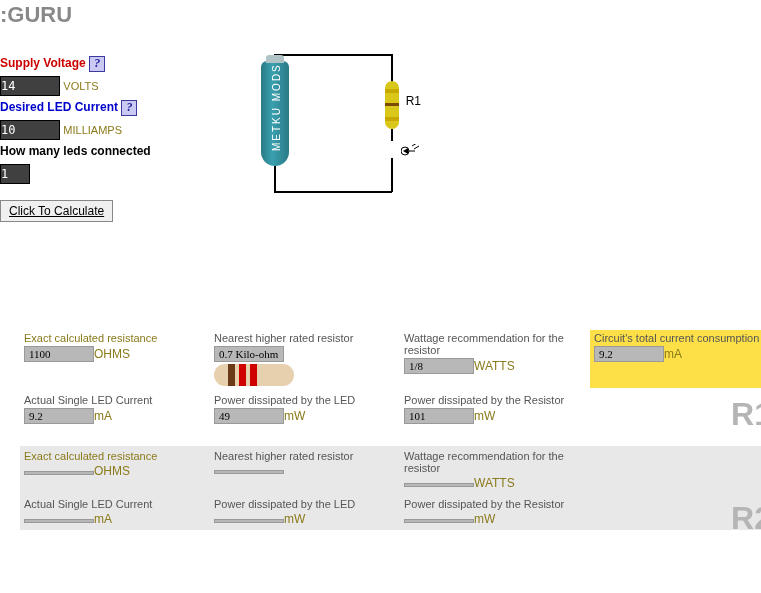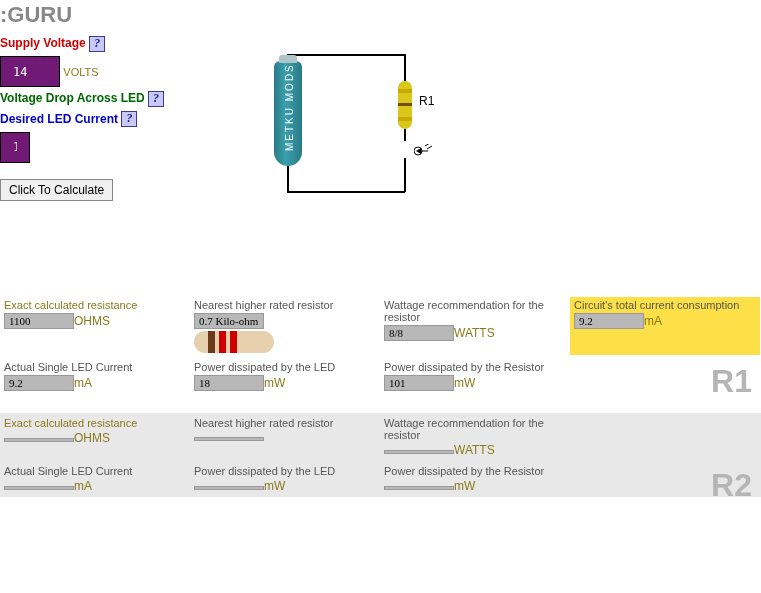--- a/index.html
+++ b/index.html
@@ -23,21 +23,21 @@
   }
   .inputs {
     padding-left: 0;
   }
   .field-label {
     font-weight: bold;
     font-size: 12px;
     display: inline-block;
     margin-bottom: 2px;
   }
-  .red { color: #c00; }
+  .red { color: #c00; margin-top: 20px; }
   .green { color: #060; }
   .blue { color: #00c; }
   .black { color: #000; }
   .help-icon {
     display: inline-block;
     width: 14px;
     height: 14px;
     border: 1px solid #3a3a9e;
     background: #c9c9f3;
     color: #1e1e9e;
@@ -45,42 +45,43 @@
     font-style: italic;
     font-weight: bold;
     font-size: 12px;
     text-align: center;
     line-height: 12px;
     vertical-align: middle;
     cursor: pointer;
   }
   .num-input {
     width: 60px;
-    height: 31px;
-    background: #701a75;
+    height: 20px;
+    background: #404040;
     color: #fff;
     border: 1px solid #000;
     font-family: Verdana, monospace;
     font-size: 12px;
-    padding: 0 12px;
+    padding: 0 0;
     box-sizing: border-box;
   }
   .unit {
     color: #8a7a1a;
     font-size: 11px;
   }
   .field-row { margin-bottom: 4px; }
   .calc-btn {
     background: #f0f0f0;
     border: 1px solid #888;
     padding: 3px 8px;
     font-family: inherit;
     font-size: 12px;
     cursor: pointer;
     margin-top: 12px;
+    text-decoration: underline;
   }
   
   .circuit {
     width: 230px;
     height: 175px;
     position: relative;
   }
   .wire { position: absolute; background: #000; }
   .battery {
     position: absolute;
@@ -114,21 +115,21 @@
   .resistor::before { top:8px; }
   .resistor::after { bottom:8px; }
   .res-band { position:absolute; left:0; width:14px; height:3px; background:#7a4a00; top:22px;}
   .r-label { position:absolute; left:175px; top:58px; font-size:12px; }
   .led {
     position:absolute; left:170px; top:108px;
     width:14px; height:14px;
   }
   .led svg { display:block; }
   
-  .results { margin-top: 84px; }
+  .results { margin-top: 106px; padding-left: 20px; }
   .result-row {
     display:grid;
     grid-template-columns: 190px 190px 190px 190px;
     padding: 2px 0;
   }
   .r1-row { background:#fff; }
   .r1-hl { background:#fde047; }
   .r2-row { background:#e8e8e8; }
   .cell { padding:2px 4px; font-size:11px; position:relative;}
   .cell-label { color: #8a7a1a; display:block; margin-bottom:2px;}
@@ -164,30 +165,33 @@
   <div class="inputs">
     <div class="field-row">
       <span class="field-label red">Supply Voltage</span>
       <span class="help-icon">?</span>
     </div>
     <div class="field-row">
       <input class="num-input" value="14" style="">
       <span class="unit">VOLTS</span>
     </div>
 
-    <div class="field-row">
-      <span class="field-label green">Voltage Drop Across LED</span>
-      <span class="help-icon">?</span>
-    </div>
 
     <div class="field-row">
       <span class="field-label blue">Desired LED Current</span>
       <span class="help-icon">?</span>
     </div>
-
+    <div class="field-row">
+      <input class="num-input" value="10" style="">
+      <span class="unit">MILLIAMPS</span>
+    </div>
+
+    <div class="field-row">
+      <span class="field-label black">How many leds connected</span>
+    </div>
     <div class="field-row">
       <input class="num-input" style="width: 30px;" value="1">
     </div>
 
     <button class="calc-btn">Click To Calculate</button>
   </div>
 
   <div class="circuit">
 
     <div class="wire" style="left:43px; top:18px; width:118px; height:2px;"></div>
@@ -226,36 +230,36 @@
       <span class="cell-label dark">Nearest higher rated resistor</span>
       <span class="val-box">0.7 Kilo-ohm</span>
       <div class="bands">
         <div class="band" style="left:14px; background:#6b3a19;"></div>
         <div class="band" style="left:25px; background:#d10000;"></div>
         <div class="band" style="left:36px; background:#d10000;"></div>
       </div>
     </div>
     <div class="cell">
       <span class="cell-label dark">Wattage recommendation for the resistor</span>
-      <span class="val-box">8/8</span><span class="val-unit">WATTS</span>
+      <span class="val-box">1/8</span><span class="val-unit">WATTS</span>
     </div>
     <div class="cell r1-hl">
       <span class="cell-label dark">Circuit's total current consumption</span>
       <span class="val-box">9.2</span><span class="val-unit">mA</span>
     </div>
   </div>
 
   <div class="result-row r1-row" style="position:relative;">
     <div class="cell">
       <span class="cell-label dark">Actual Single LED Current</span>
       <span class="val-box">9.2</span><span class="val-unit">mA</span>
     </div>
     <div class="cell">
       <span class="cell-label dark">Power dissipated by the LED</span>
-      <span class="val-box">18</span><span class="val-unit">mW</span>
+      <span class="val-box">49</span><span class="val-unit">mW</span>
     </div>
     <div class="cell">
       <span class="cell-label dark">Power dissipated by the Resistor</span>
       <span class="val-box">101</span><span class="val-unit">mW</span>
     </div>
     <div class="cell" style="position:relative;">
       <span class="row-tag">R1</span>
     </div>
   </div>
 

